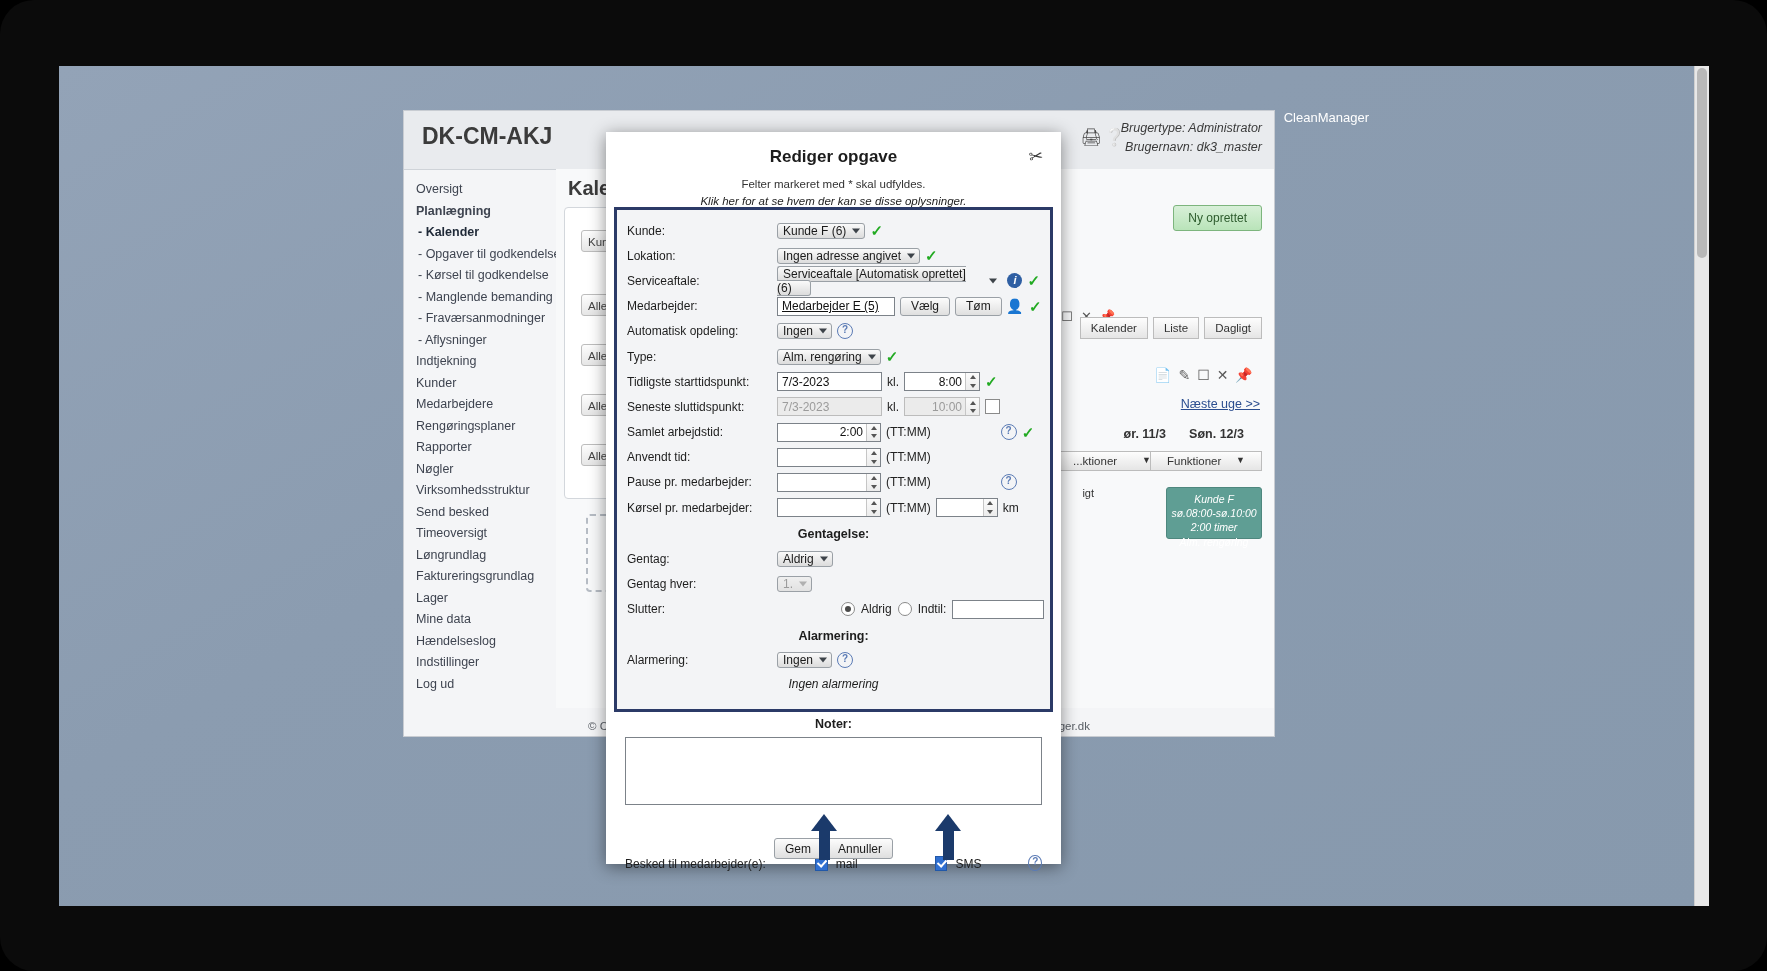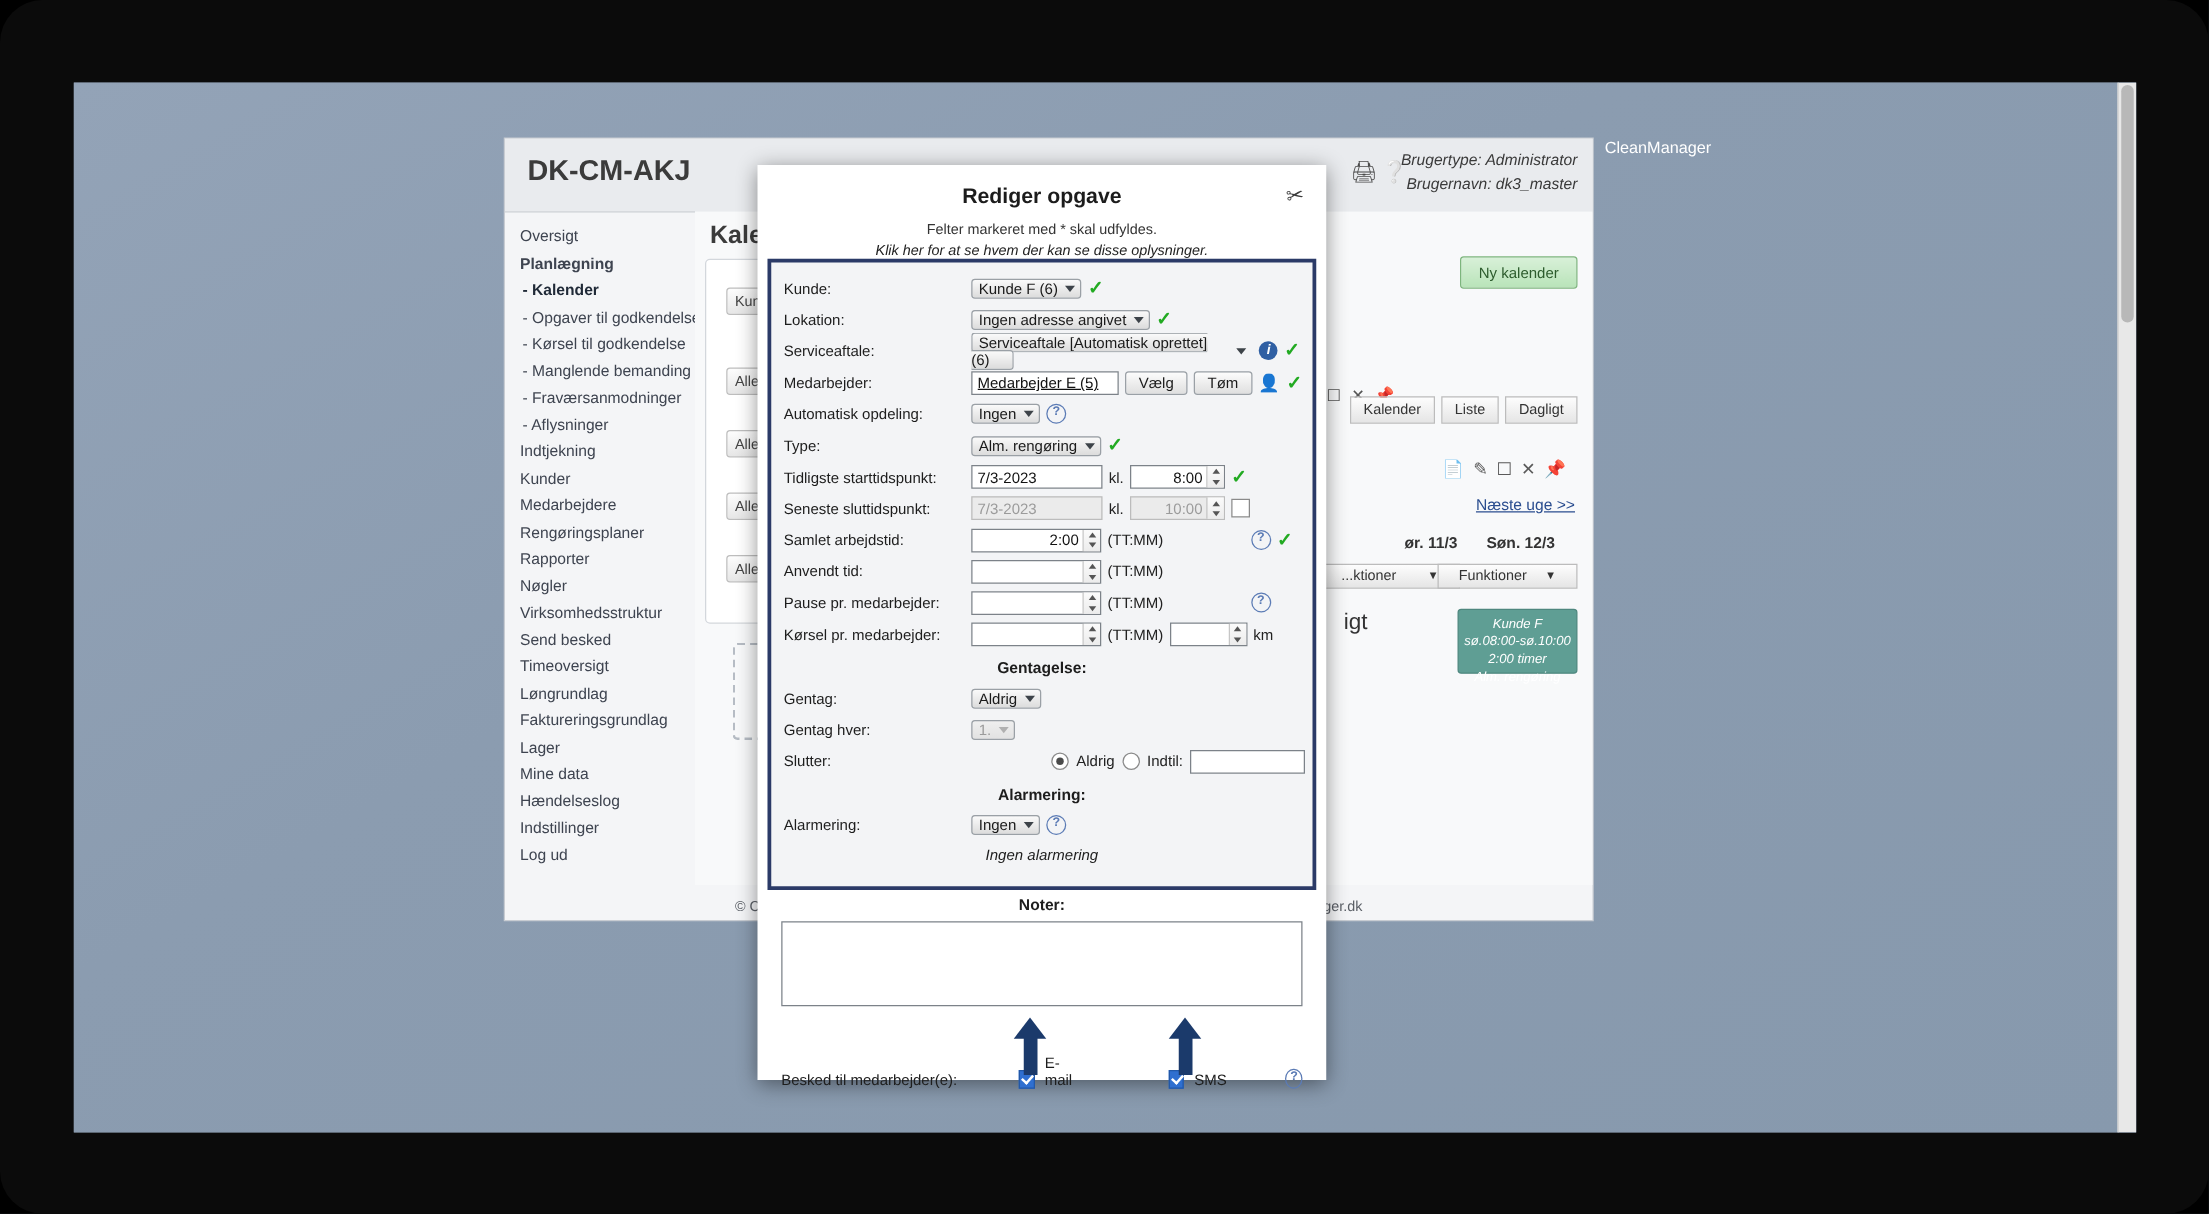--- a/index.html
+++ b/index.html
@@ -643,21 +643,21 @@
         <div class="item">Mine data</div>
         <div class="item">Hændelseslog</div>
         <div class="item">Indstillinger</div>
         <div class="item">Log ud</div>
       </div>
 
       <div class="content-area">
         <div class="content-title">Kalen</div>
 
         <div style="position:absolute; right:12px; top:36px;">
-          <button class="btn-green">Ny kalender</button>
+          <button class="btn-green">Ny oprettet</button>
         </div>
         <div class="icons-row-top">✎☐✕📌</div>
 
         <div style="position:absolute; left:178px; top:92px;">
           <button class="btn-grey">Opre</button>
         </div>
         <div style="position:absolute; left:178px; top:118px;">
           <button class="btn-grey">Opre</button>
         </div>
 
@@ -678,21 +678,21 @@
         </div>
         <div class="cal-icons">📄✎☐✕📌</div>
         <a class="next-week" href="#">Næste uge &gt;&gt;</a>
 
         <div class="day-head d1">ør. 11/3</div>
         <div class="day-head d2">Søn. 12/3</div>
 
         <div class="fn-btn f1"><span>...ktioner</span><span class="caret">▼</span></div>
         <div class="fn-btn f2"><span>Funktioner</span><span class="caret">▼</span></div>
 
-        <div style="position:absolute; right:180px; top:318px; font-size:18px; color:#333;">igt</div>
+        <div style="position:absolute; right:180px; top:318px; font-size:11px; color:#333;">igt</div>
 
         <div class="event-box">
           <div>Kunde F</div>
           <div>sø.08:00-sø.10:00</div>
           <div>2:00 timer</div>
           <div>Alm. rengøring</div>
         </div>
       </div>
 
       <div class="copyright">© Copyright 2009-2023 CleanManager ApS - Tlf.: 70 60 58 48 - E-mail: support@cleanmanager.dk</div>
@@ -934,20 +934,24 @@
 
       <div class="msg-row">
         <span style="flex:0 0 190px;">Besked til medarbejder(e):</span>
         <span class="chk-blue"></span>
         <span style="margin-left:8px;">E-mail</span>
         <span class="chk-blue" style="margin-left:71px;"></span>
         <span style="margin-left:8px;">SMS</span>
         <span class="q-icon" style="margin-left:47px;">?</span>
       </div>
 
+      <div class="modal-actions">
+        <button class="btn-sm" style="height:21px;">Gem</button>
+        <button class="btn-sm" style="height:21px;">Annuller</button>
+      </div>
     </div>
 
     <div class="arrow-marker am1">
       <div class="head"></div>
         <div class="shaft"></div>
     </div>
     <div class="arrow-marker am2">
       <div class="head"></div>
         <div class="shaft"></div>
     </div>

